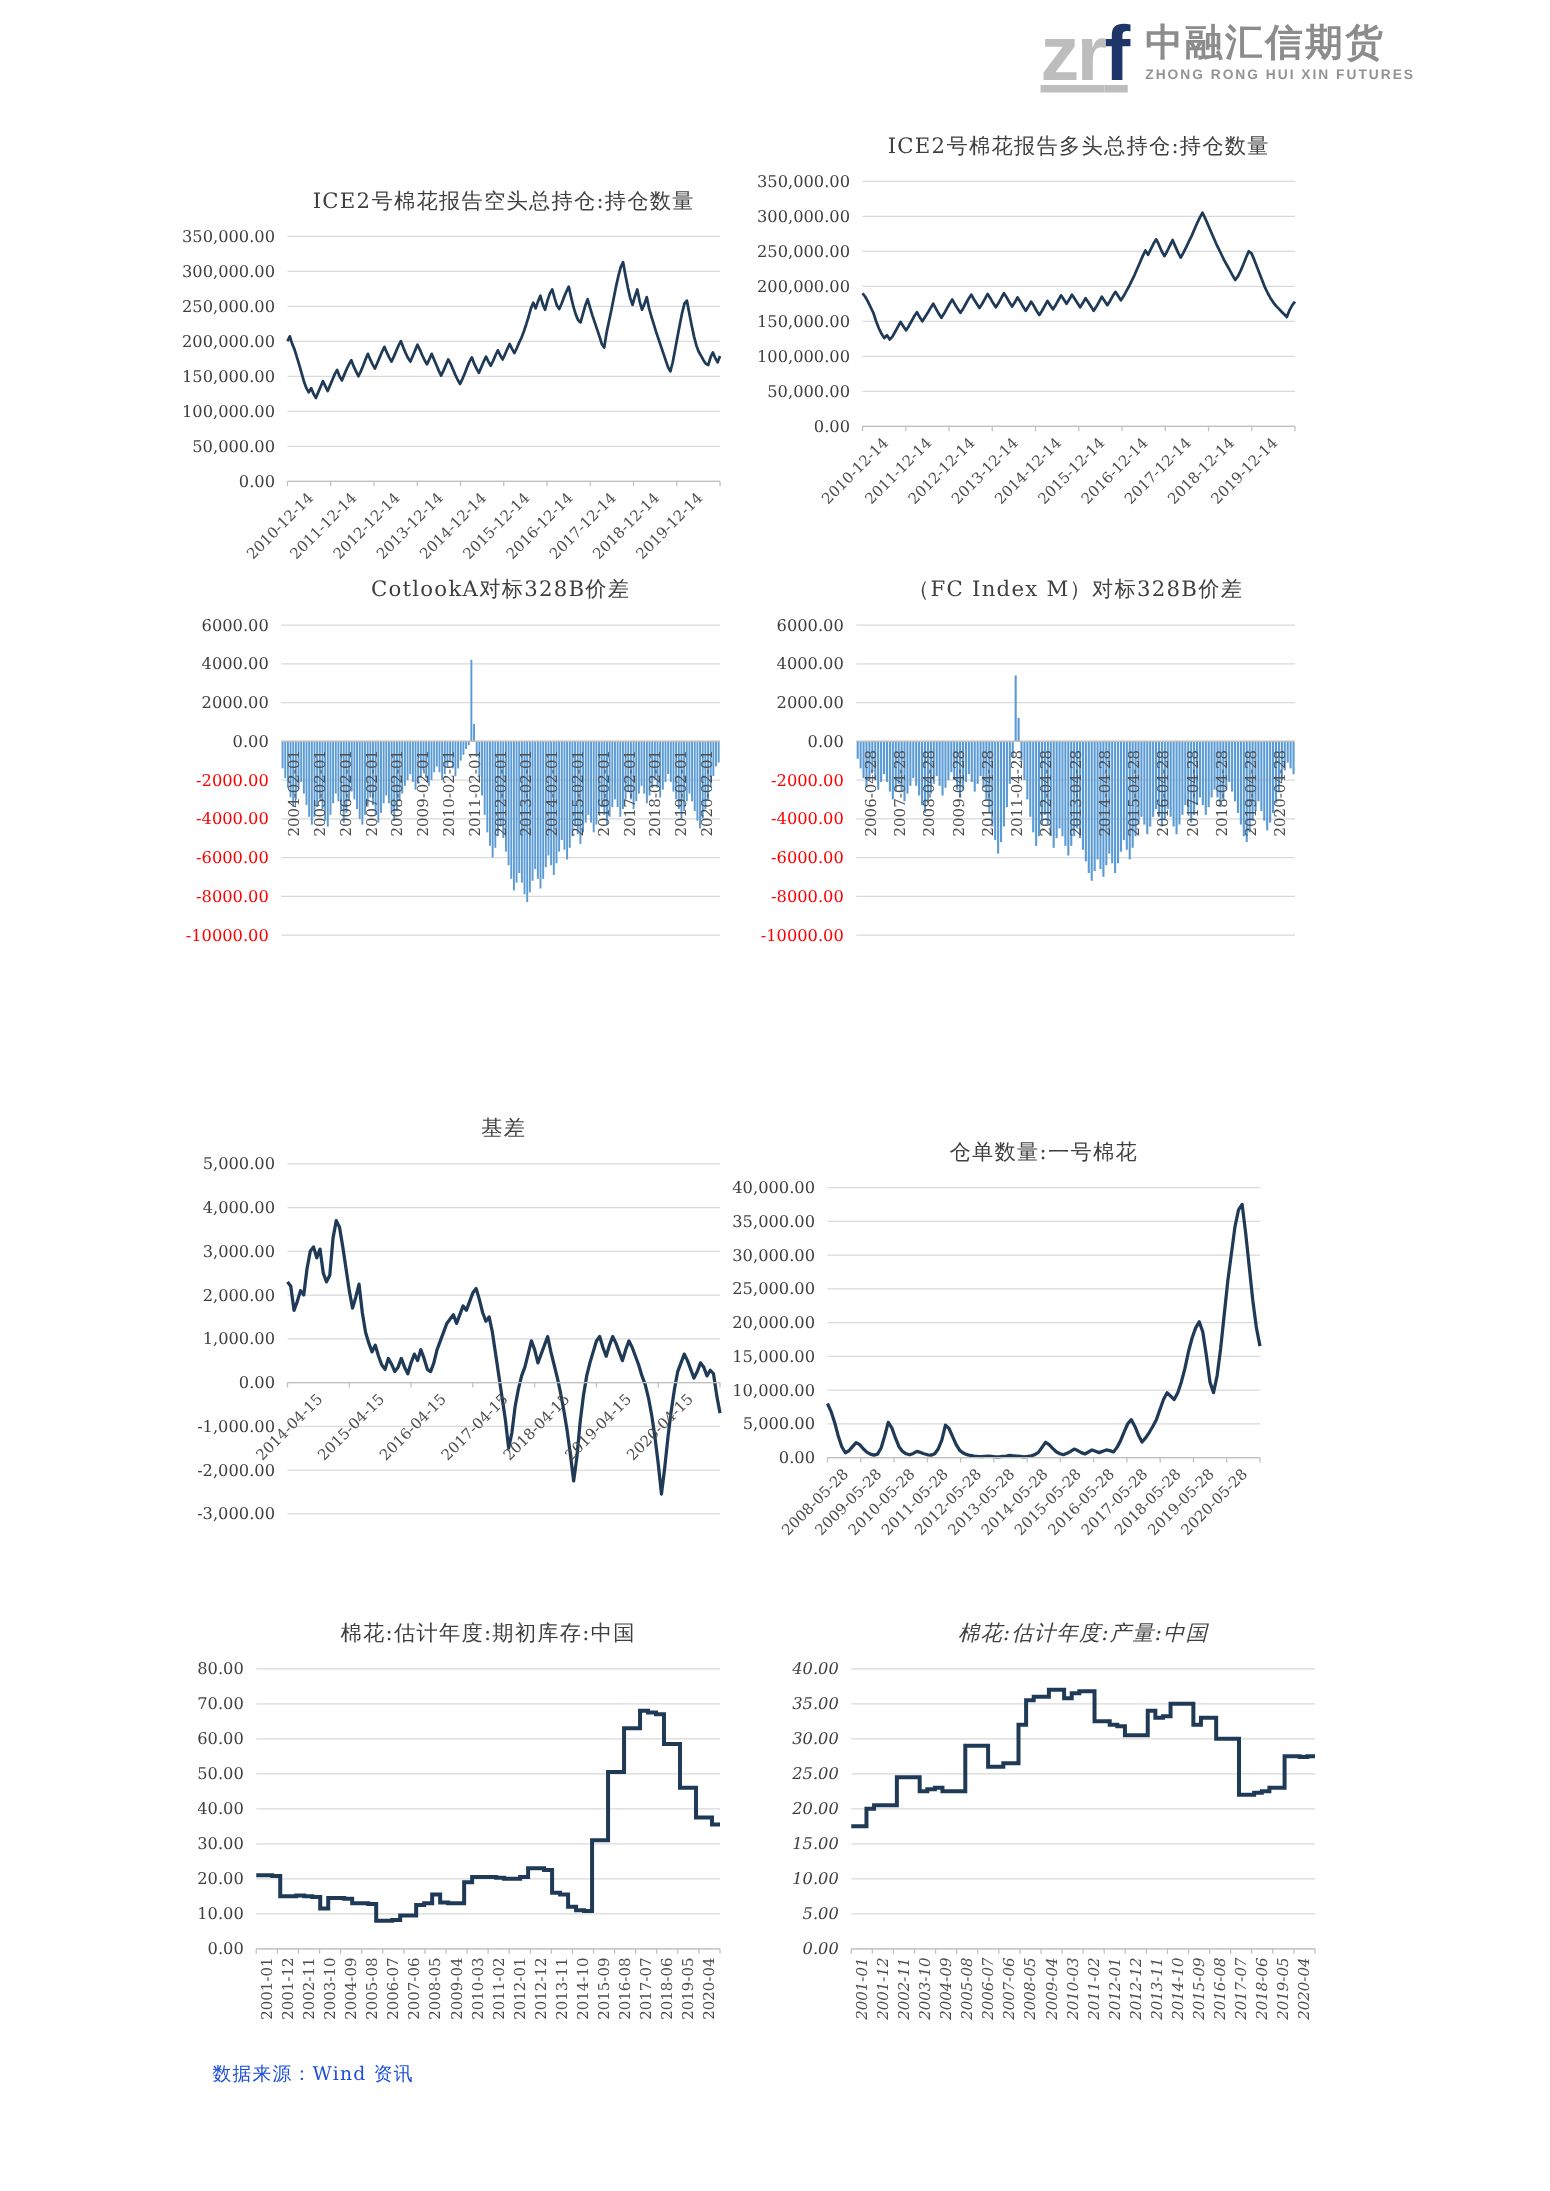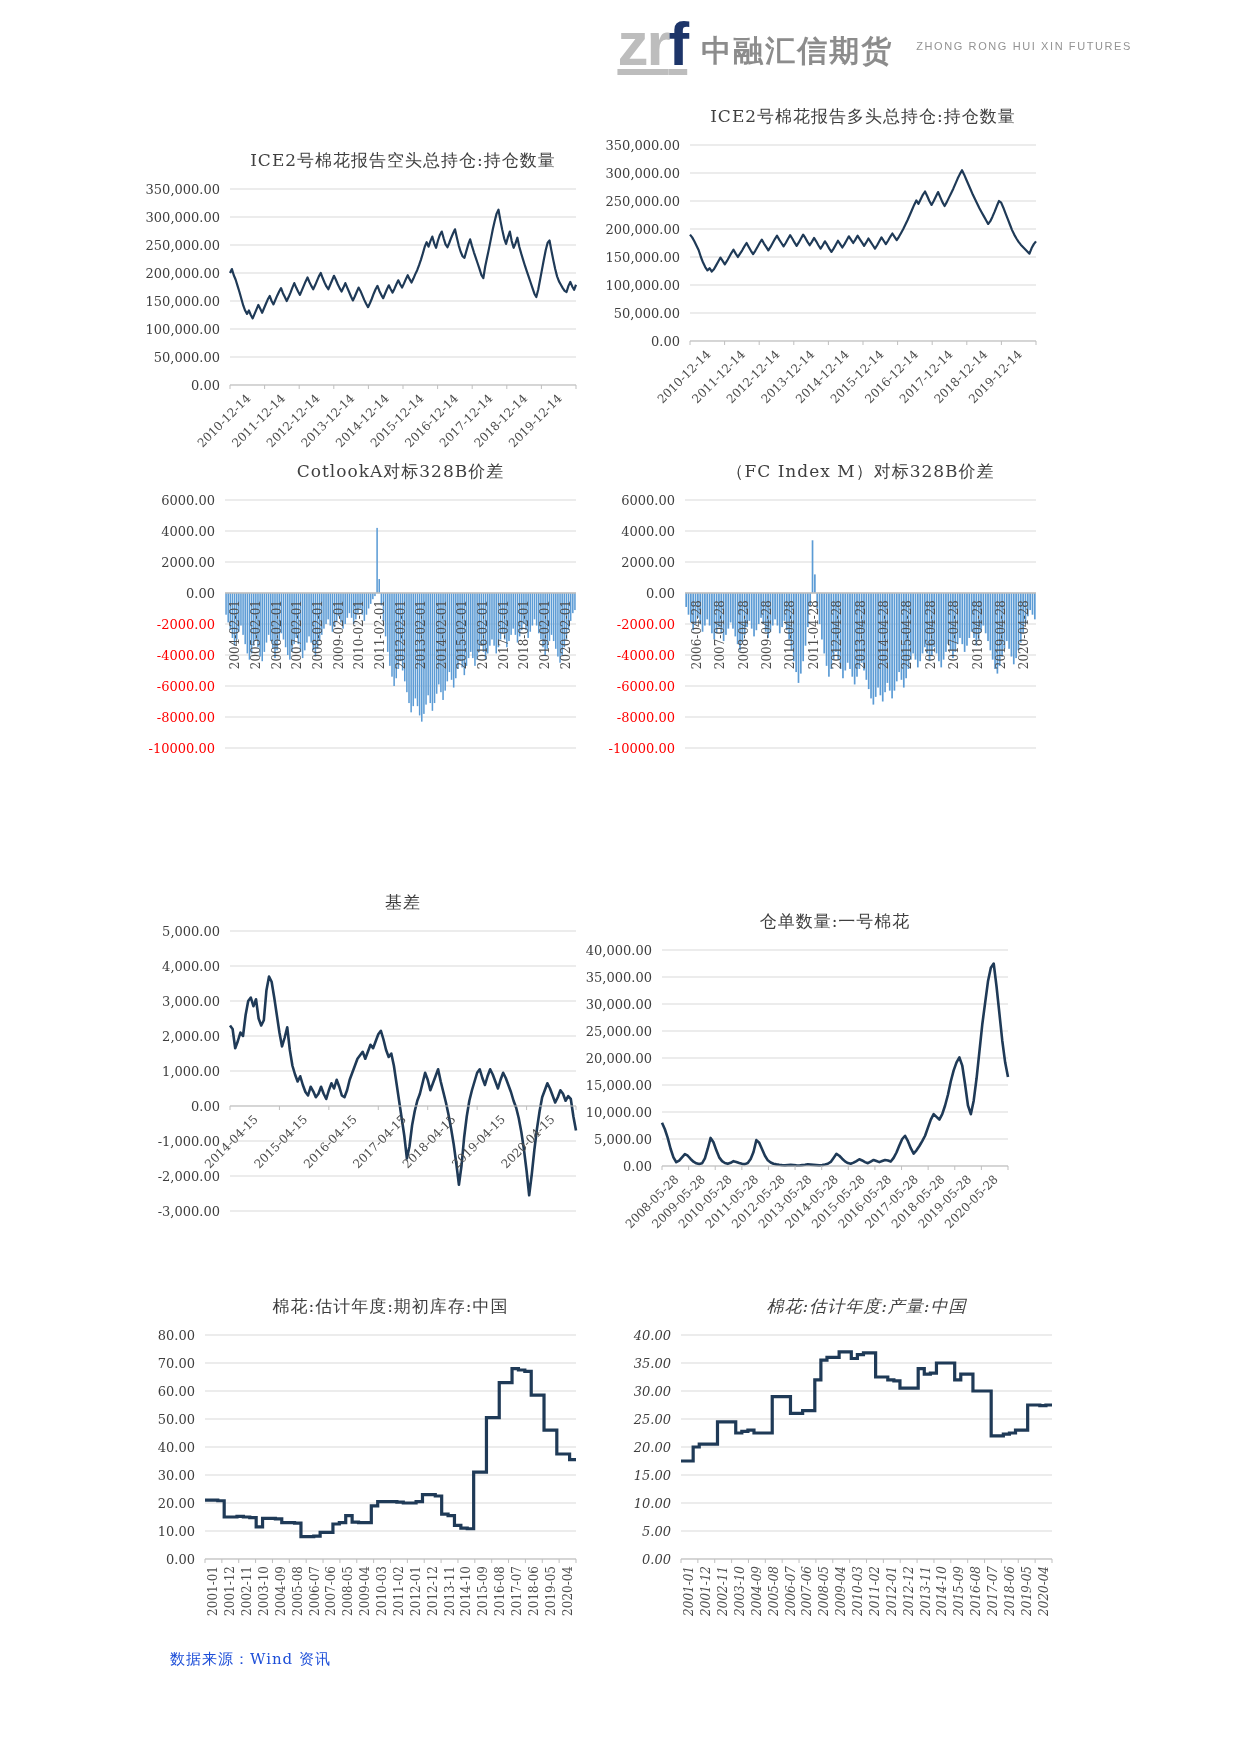--- a/index.html
+++ b/index.html
@@ -8,23 +8,23 @@
   .chart{position:absolute;margin:0;padding:0;}
   svg text{font-family:"DejaVu Serif",serif;}
   .title-t{font-size:17px;fill:#3f3f3f;letter-spacing:1px;}
   .ytick{font-size:13px;fill:#3f3f3f;}
   .ytick.neg{fill:#ff0000;}
   .xtick{font-size:12px;fill:#4d4d4d;}
   
   .logo{position:absolute;top:20px;right:108px;display:flex;align-items:flex-end;gap:14px;}
   .logo-zrf{font-family:"Liberation Sans",sans-serif;font-weight:800;font-size:62px;line-height:0.78;letter-spacing:-2px;color:#bdbdbd;text-decoration:underline;}
   .logo-zrf .f{color:#1d3569;}
-  .logo-names{display:flex;flex-direction:row;padding-bottom:2px;gap:23px;}
+  .logo-names{display:flex;flex-direction:column;padding-bottom:2px;}
   .logo-cn{font-family:"Liberation Sans",sans-serif;font-weight:700;font-size:30px;color:#8c8c8c;letter-spacing:2px;line-height:1;}
-  .logo-en{font-family:"Liberation Sans",sans-serif;font-weight:400;font-size:11px;color:#939393;letter-spacing:1.6px;margin-top:4px;}
+  .logo-en{font-family:"Liberation Sans",sans-serif;font-weight:700;font-size:11px;color:#939393;letter-spacing:1.6px;margin-top:4px;}
   
   .src{position:absolute;left:170px;top:1650px;font-size:15px;color:#1d4ed8;letter-spacing:1px;}
   .disclaimer{position:absolute;left:170px;top:1778px;font-size:21px;color:#1d4ed8;letter-spacing:3px;}
 </style>
 </head>
 <body>
 
 <div class="page">
 
   <div class="logo">

